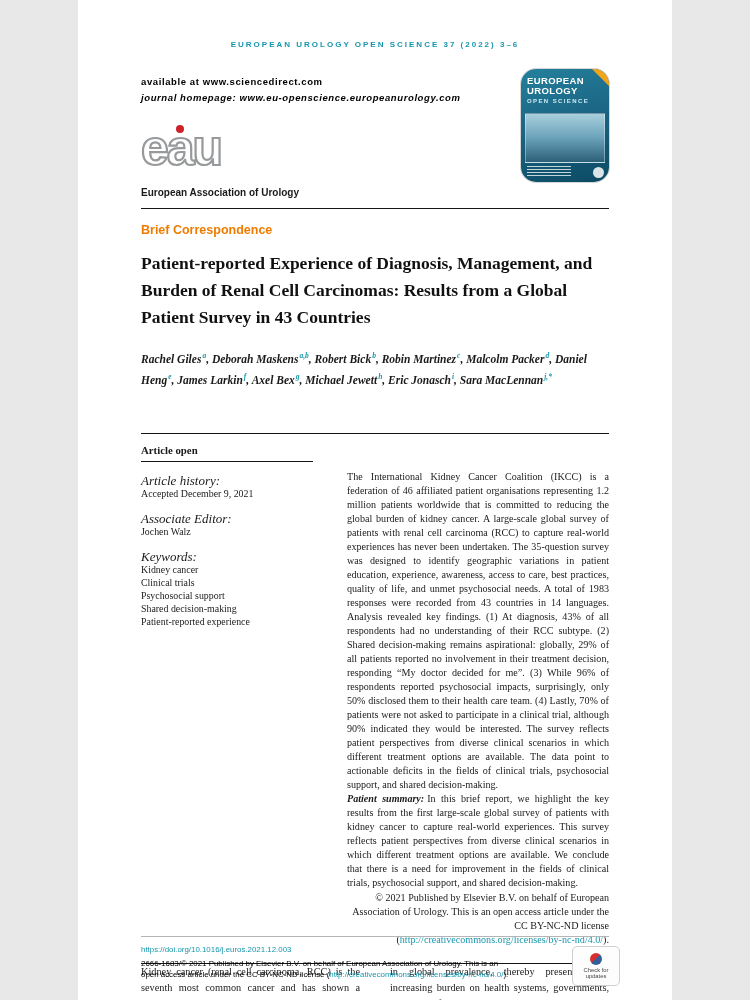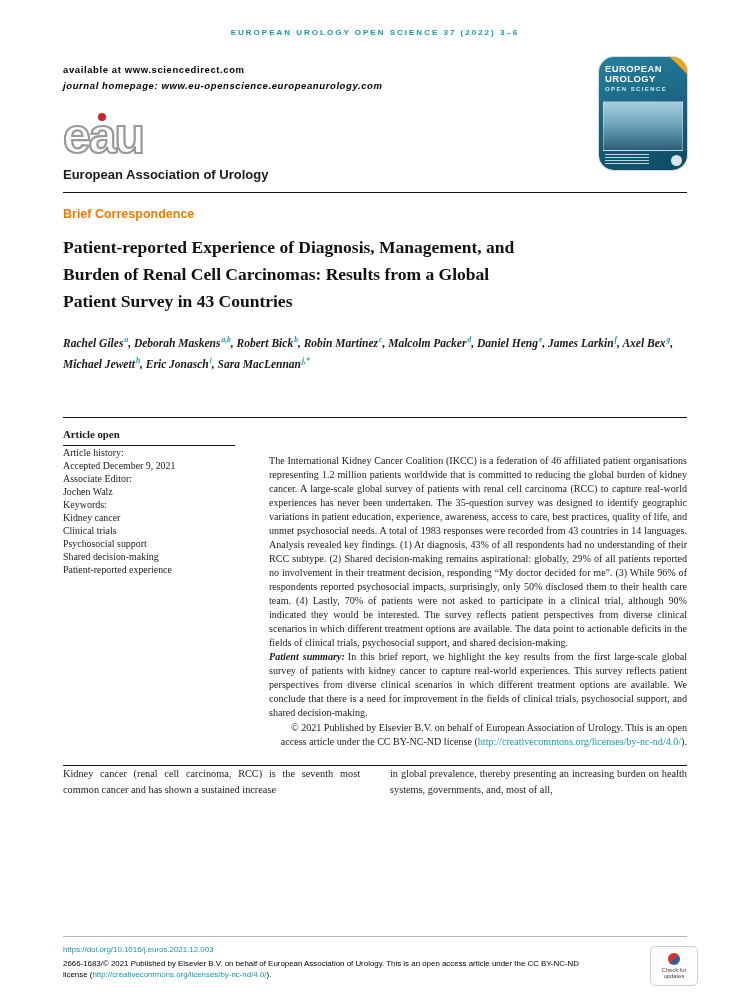--- a/index.html
+++ b/index.html
@@ -1,19 +1,19 @@
 <!DOCTYPE html>
 <html lang="en"><head>
 <meta charset="utf-8">
 <style>
   * { margin: 0; padding: 0; box-sizing: border-box; }
   html, body { background: #e8e8e8; }
   .page {
-    width: 750px; height: 1000px; margin: 0 auto; background: #fff;
-    position: relative; padding: 28px 63px 0;
+    width: 594px; height: 1000px; margin: 0 auto; background: #fff;
+    position: relative; padding: 40px 63px 0;
     font-family: "Liberation Serif", serif; color: #1a1a1a;
     overflow: hidden;
   }
   
   .journal-line {
     text-align: center; font-family: "Liberation Sans", sans-serif;
     font-size: 8px; font-weight: 700; letter-spacing: 2px; color: #1797ad;
   }
   
   .masthead { position: relative; margin-top: 27px; min-height: 118px; }
@@ -27,21 +27,21 @@
     font-family: "Liberation Sans", sans-serif; font-weight: 800;
     font-size: 50px; line-height: 38px; letter-spacing: -2px;
     color: transparent; -webkit-text-stroke: 2.2px #97999b;
   }
   .eau-dot {
     position: absolute; width: 8px; height: 8px; border-radius: 50%;
     background: #cc2229; top: -4px; left: 35px;
   }
   .eau-caption {
     font-family: "Liberation Sans", sans-serif; font-weight: 700;
-    font-size: 13px; margin-top: 12px; white-space: nowrap;
+    font-size: 10px; margin-top: 20px; white-space: nowrap;
   }
   
   .cover {
     position: absolute; top: -7px; right: 0; width: 88px; height: 113px;
     background: linear-gradient(165deg, #24809c 0%, #1b6684 45%, #0c4a63 100%);
     overflow: hidden; box-shadow: 0 0 0 1px #d7d7d7; border-radius: 15px;
   }
   .cover-corner {
     position: absolute; top: 0; right: 0; width: 0; height: 0;
     border-left: 17px solid transparent; border-top: 17px solid #f2a41d;
@@ -93,21 +93,21 @@
     margin-left: 1px;
   }
   
   .columns { display: flex; gap: 34px; padding-top: 10px; }
   .col-left { width: 172px; flex: none; }
   .col-right { flex: 1; }
   .col-heading {
     font-weight: 700; font-size: 10.8px; padding-bottom: 5px;
     border-bottom: 1px solid #141414;
   }
-  .info-label { font-size: 10px; line-height: 13px; }
+  .info-label { font-style: italic; font-size: 13px; line-height: 13px; margin-top: 12px; }
   .info-value { font-size: 9.9px; line-height: 13px; }
   .abs-text {
     font-size: 10.1px; line-height: 14px; text-align: justify; margin-top: 26px;
   }
   .abs-text.cont { margin-top: 0; }
   .ps-label { font-style: italic; font-weight: 700; margin-right: 3px; }
   .copyright {
     font-size: 10.1px; line-height: 14px; text-align: right; margin-top: 1px;
   }
   .link { color: #1797ad; text-decoration: none; cursor: pointer; }

